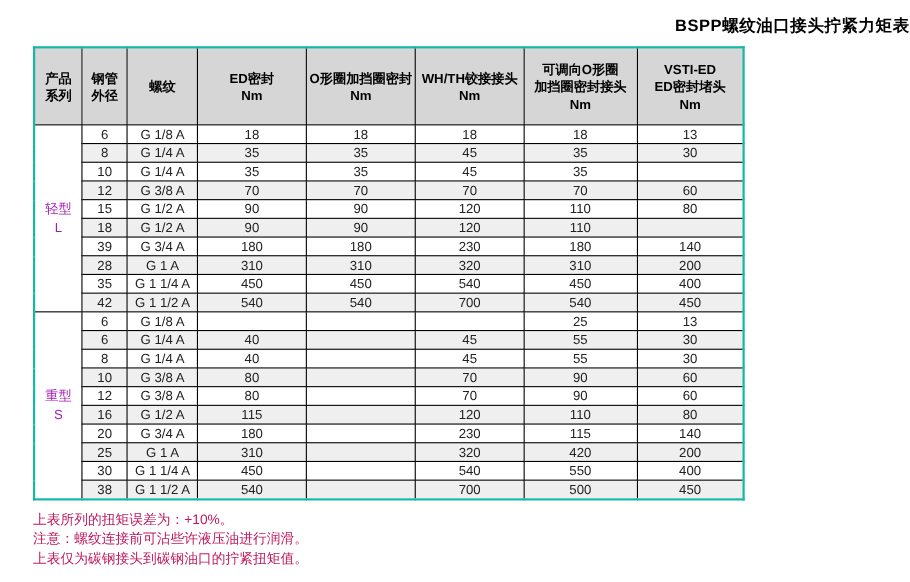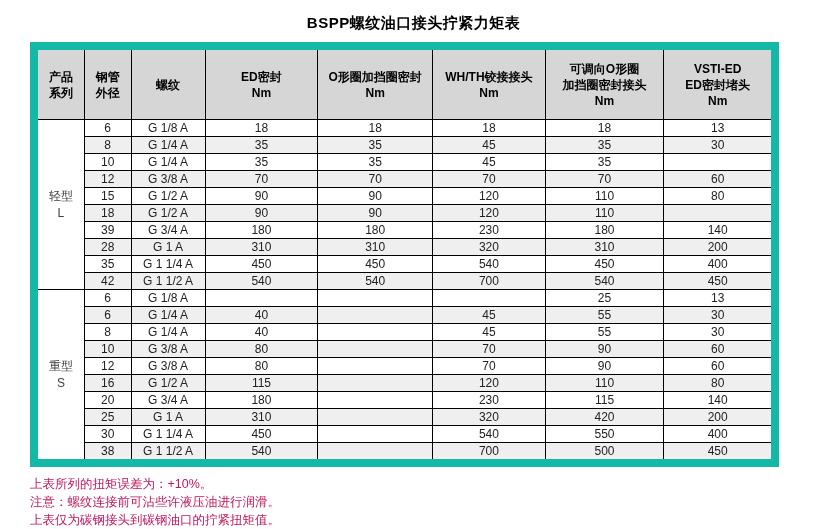--- a/index.html
+++ b/index.html
@@ -2,33 +2,33 @@
 <html><head>
 <meta charset="utf-8">
 <style>
   html,body{margin:0;padding:0;background:#ffffff;}
   body{
     width:827px;height:529px;overflow:hidden;
     font-family:"Liberation Sans","DejaVu Sans",sans-serif;
     color:#1a1a1a;
   }
   .page-title{
-    text-align:center;
+    text-align:right;
     font-weight:bold;
     font-size:15px;
     color:#000;
     padding-top:14px;
     letter-spacing:0.5px;
   }
   table.torque-table{
     border-collapse:collapse;
     table-layout:fixed;
-    width:749px;
+    width:647px;
     margin:9px 0 0 30px;
-    border:8px solid #14b8a6;
+    border:2px solid #14b8a6;
   }
   .torque-table col.c1{width:6.8%;}
   .torque-table col.c2{width:6.3%;}
   .torque-table col.c3{width:10.0%;}
   .torque-table col.c4{width:15.2%;}
   .torque-table col.c5{width:15.5%;}
   .torque-table col.c6{width:15.2%;}
   .torque-table col.c7{width:16.0%;}
   .torque-table col.c8{width:15.0%;}
   .torque-table th,.torque-table td{
@@ -52,21 +52,21 @@
     line-height:16px;
     font-size:12px;
     background:#ffffff;
     color:#222;
   }
   .torque-table tbody tr.stripe td{background:#efefef;}
   .torque-table tbody td.series-cell{
     background:#ffffff !important;
     font-size:12px;
     line-height:17px;
-    color:#404040;
+    color:#a21caf;
   }
   .notes{
     margin:8px 0 0 30px;
   }
   .notes p{
     margin:0;
     font-size:12.5px;
     line-height:18px;
     color:#be185d;
   }

